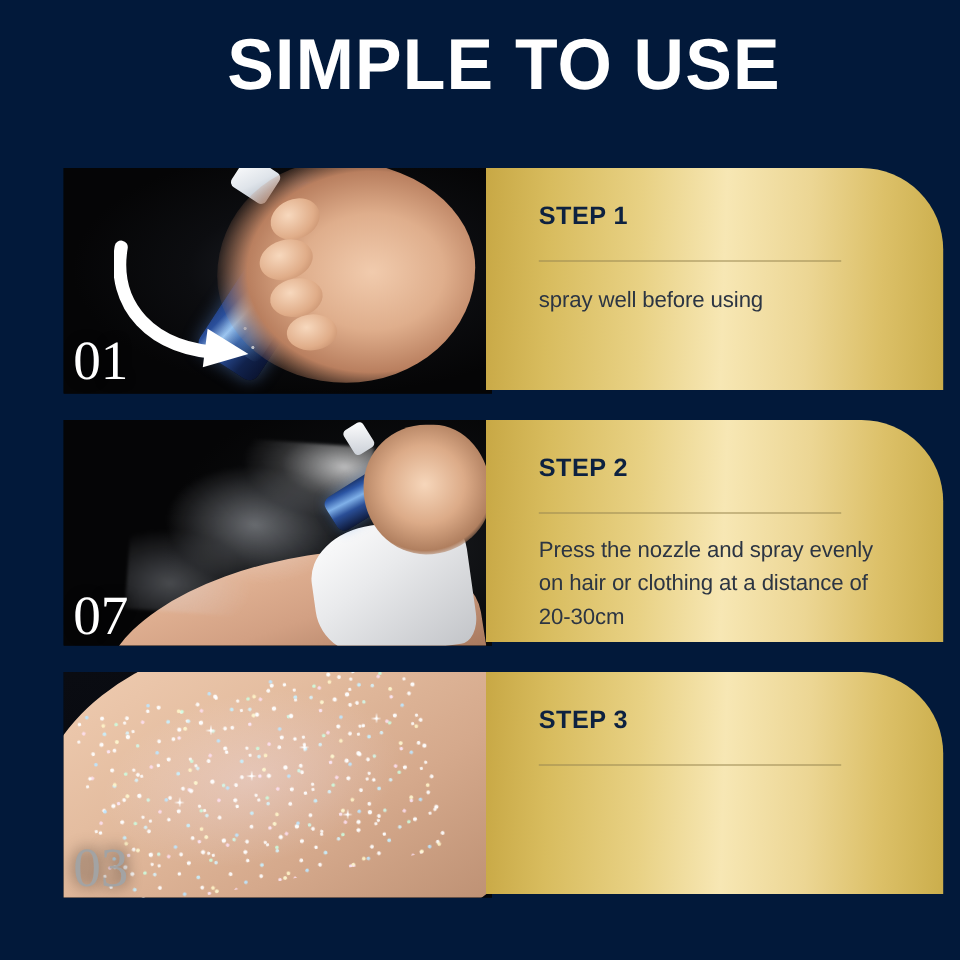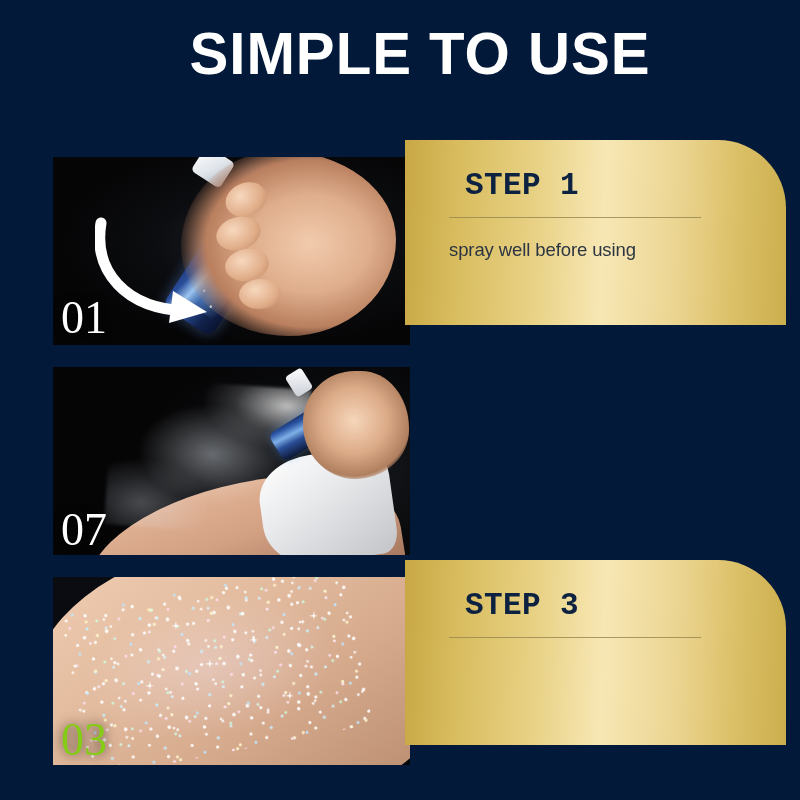--- a/index.html
+++ b/index.html
@@ -41,21 +41,21 @@
     height: 188px;
   }
   .step-row.r1 { top: 140px; }
   .step-row.r2 { top: 350px; }
   .step-row.r3 { top: 560px; }
 
   
   .photo {
     position: absolute;
     left: 0;
-    top: 17px;
+    top: 0;
     width: 357px;
     height: 188px;
     background: #050505;
     overflow: hidden;
   }
   .photo-inner {
     position: absolute;
     inset: 0;
   }
 
@@ -243,21 +243,21 @@
     background:
       linear-gradient(to right, rgba(255,255,255,0) 0%, #fff 48%, #fff 52%, rgba(255,255,255,0) 100%),
       linear-gradient(to bottom, rgba(255,255,255,0) 0%, #fff 48%, #fff 52%, rgba(255,255,255,0) 100%);
     background-size: 100% 1.6px, 1.6px 100%;
     background-position: center center, center center;
     background-repeat: no-repeat;
   }
   .p3-label {
     position: absolute;
     left: 8px; bottom: 2px;
-    color: #84cc16;
+    color: #a3a3a3;
     font-family: "Liberation Serif", serif;
     font-size: 46px;
     line-height: 1;
     text-shadow: 0 0 12px rgba(0,0,0,.75);
   }
 
   
   .gold-panel {
     position: absolute;
     left: 352px;
@@ -269,26 +269,26 @@
         #c8a845 0%,
         #d8bc5e 14%,
         #e8d184 34%,
         #f7e7b4 52%,
         #ecd694 70%,
         #dcc068 86%,
         #cbae4c 100%);
   }
   .step-title {
     position: absolute;
-    left: 60px;
+    left: 44px;
     top: 30px;
     color: #0d2140;
-    font-family: Liberation Mono, monospace;
+    font-family: Liberation Sans, sans-serif;
     font-weight: bold;
-    font-size: 31px;
+    font-size: 21px;
     letter-spacing: 0.4px;
     line-height: 1;
   }
   .step-divider {
     position: absolute;
     left: 44px;
     top: 77px;
     width: 252px;
     height: 1px;
     background: #9b8a52;
@@ -351,20 +351,25 @@
         <div class="p2-arm"></div>
         <div class="p2-shirt"></div>
         <div class="p2-mist"></div>
         <div class="p2-can"></div>
         <div class="p2-nozzle"></div>
         <div class="p2-hand"></div>
       </div>
       <div class="p2-label">07</div>
     </div>
 
+    <div class="gold-panel">
+      <div class="step-title">STEP 2</div>
+      <div class="step-divider"></div>
+      <div class="step-body">Press the nozzle and spray evenly on hair or clothing at a distance of 20-30cm</div>
+    </div>
   </div>
 
   <div class="step-row r3">
 
     <div class="photo">
       <div class="photo-inner">
         <div class="p3-bg"></div>
         <div class="p3-arm"></div>
         <div class="p3-glitter"></div>
         <div class="p3-spark" style="left:118px;top:44px;"></div>

